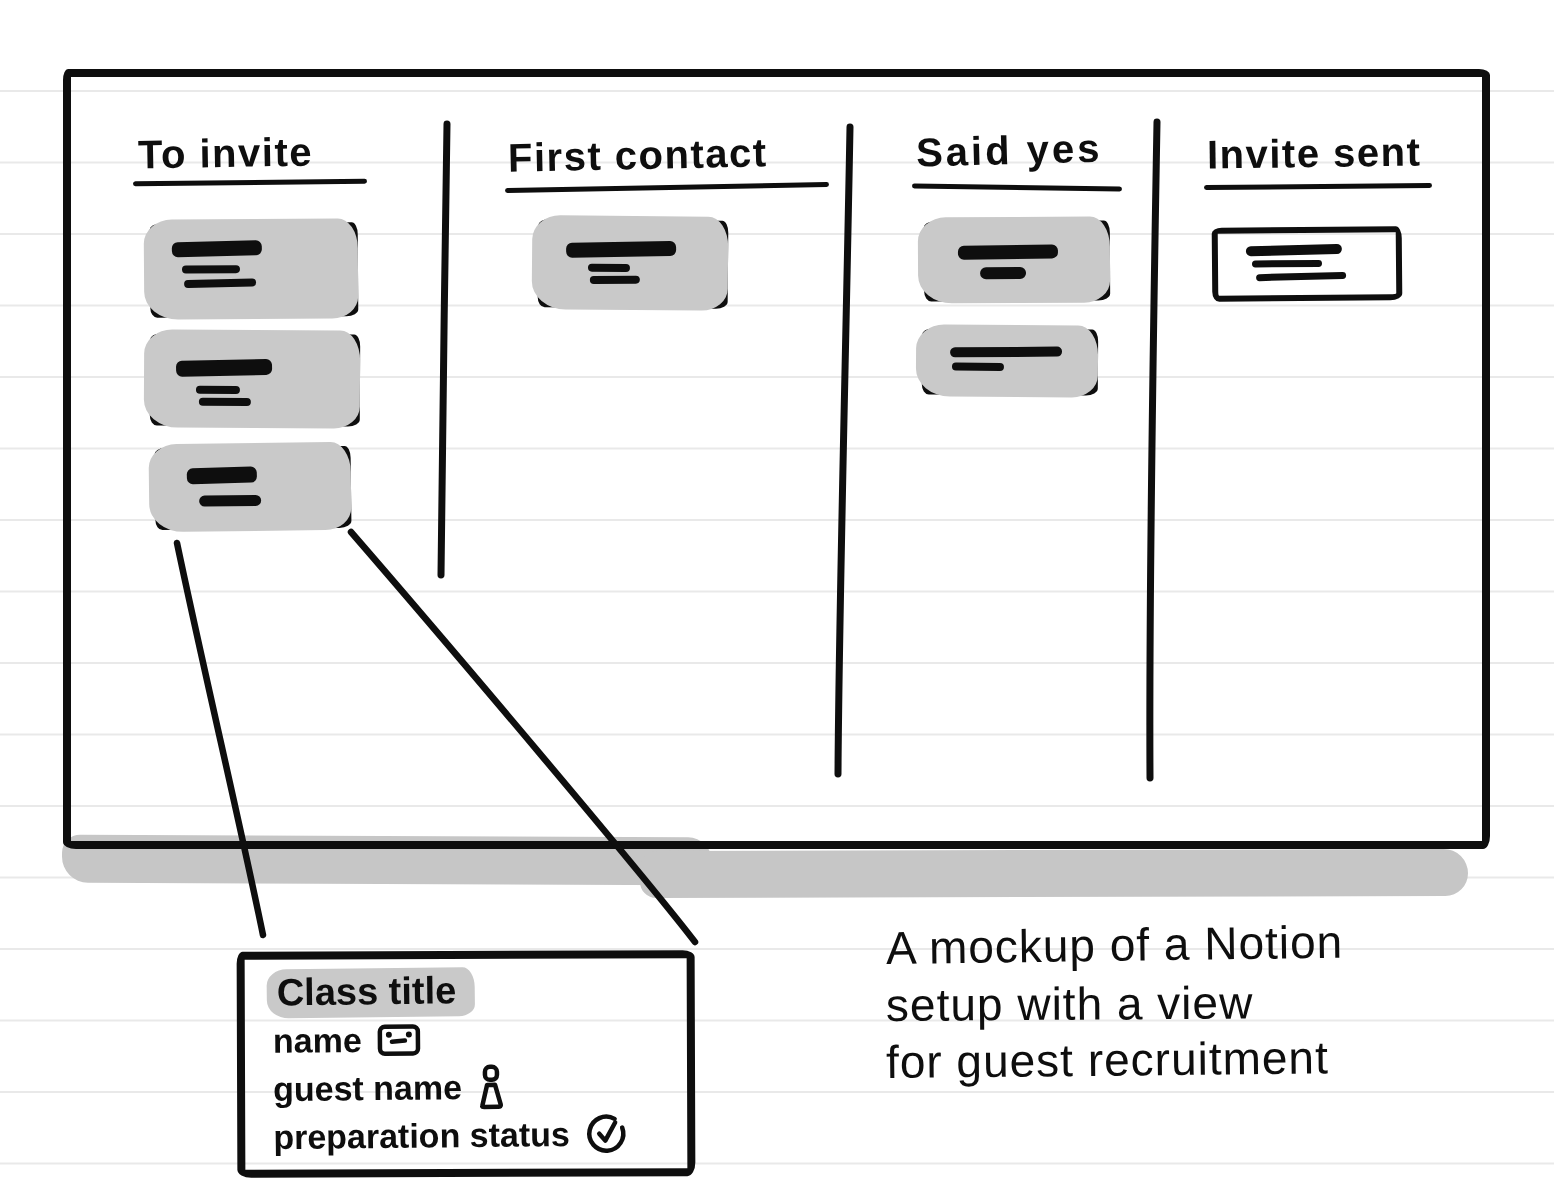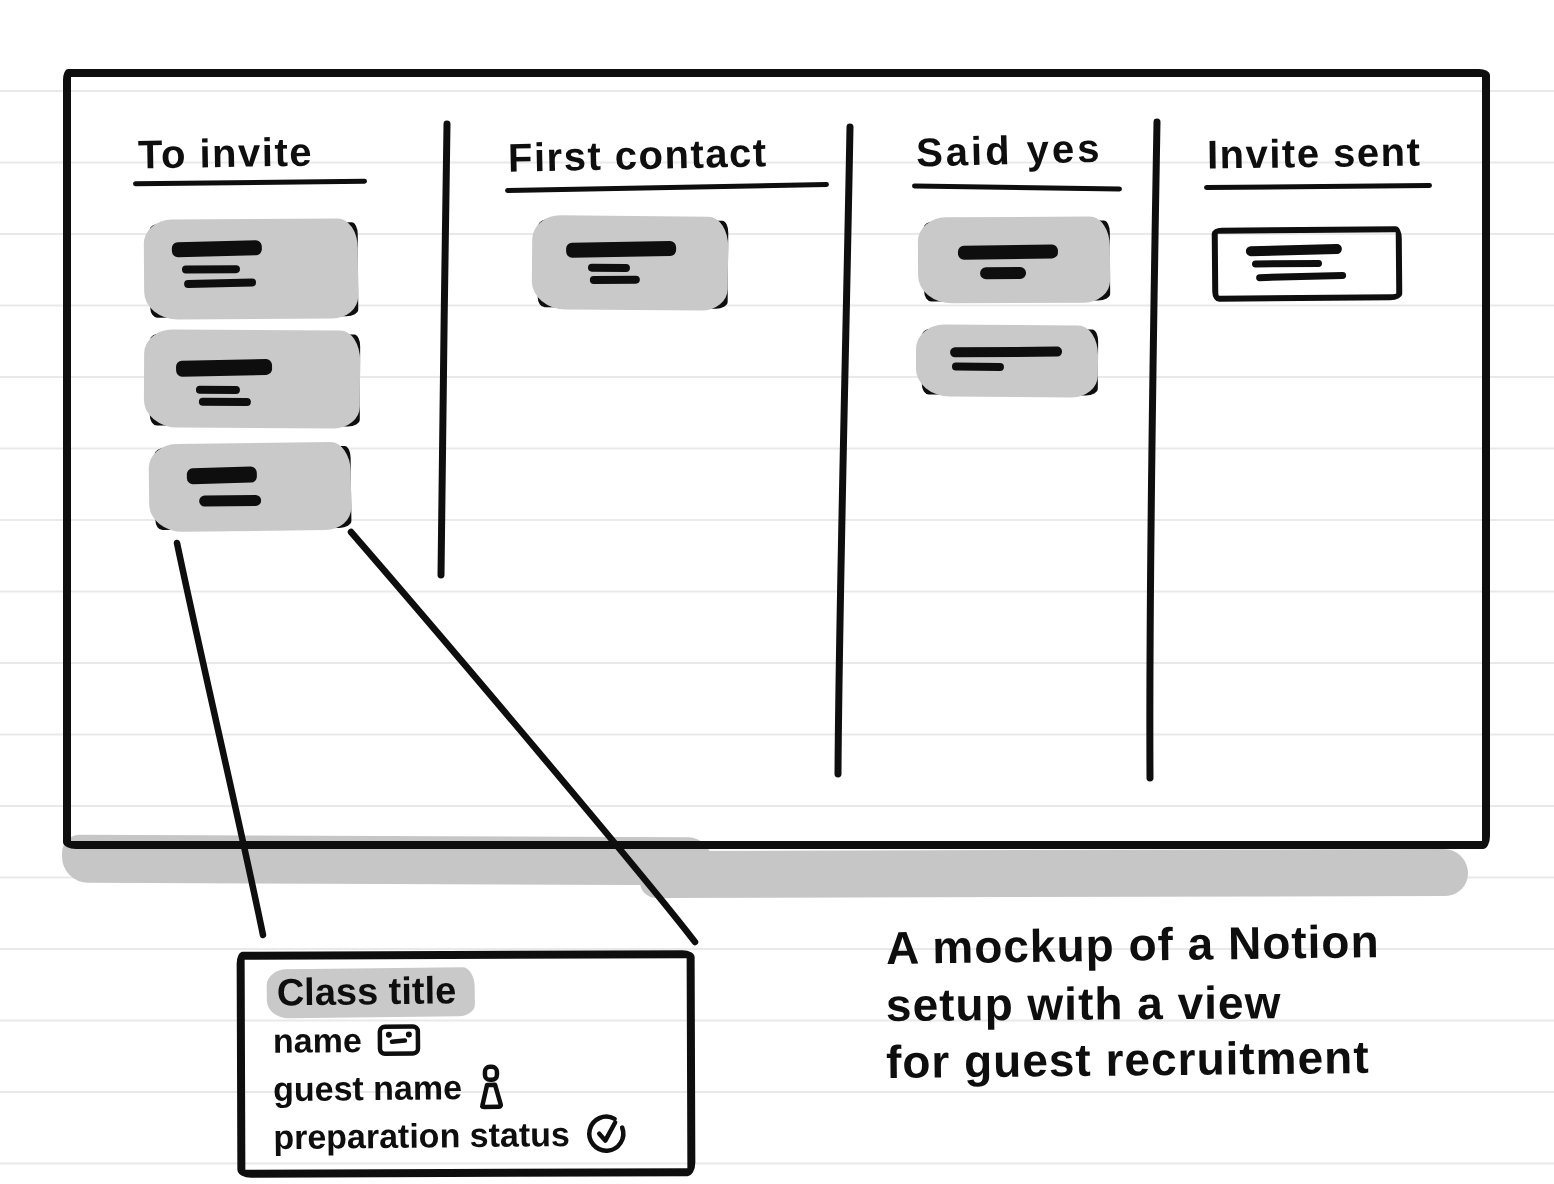--- a/index.html
+++ b/index.html
@@ -50,21 +50,21 @@
     border:8px solid var(--ink);
     border-radius:6px 12px 8px 14px / 12px 7px 14px 8px;
     padding:8px 0 0 28px; transform:rotate(-0.2deg);
   }
   .f-row{display:flex; align-items:center; gap:13px; height:48px; font-weight:700; font-size:34px; white-space:nowrap;}
   .f-row .ic{flex:0 0 auto; display:block;}
   .ic *{stroke:var(--ink); stroke-width:4.5; fill:none; stroke-linecap:round; stroke-linejoin:round;}
   .ic .fill{fill:var(--ink); stroke:none;}
   .hl{background:var(--highlight); padding:2px 18px 4px 10px; margin-left:-6px;
       border-radius:20px 12px 16px 22px / 16px 20px 12px 18px; font-size:38px;}
-  .caption{position:absolute; left:886px; top:893px; font-weight:700; font-size:46px; letter-spacing:1px; line-height:57px; white-space:nowrap;}
+  .caption{position:absolute; left:886px; top:893px; font-weight:400; font-size:46px; letter-spacing:1px; line-height:57px; white-space:nowrap;}
   .caption div{transform-origin:left center;}
 </style>
 </head>
 <body>
 
 <div class="page">
 
   <div class="shadow s1"></div>
   <div class="shadow s2"></div>
 

